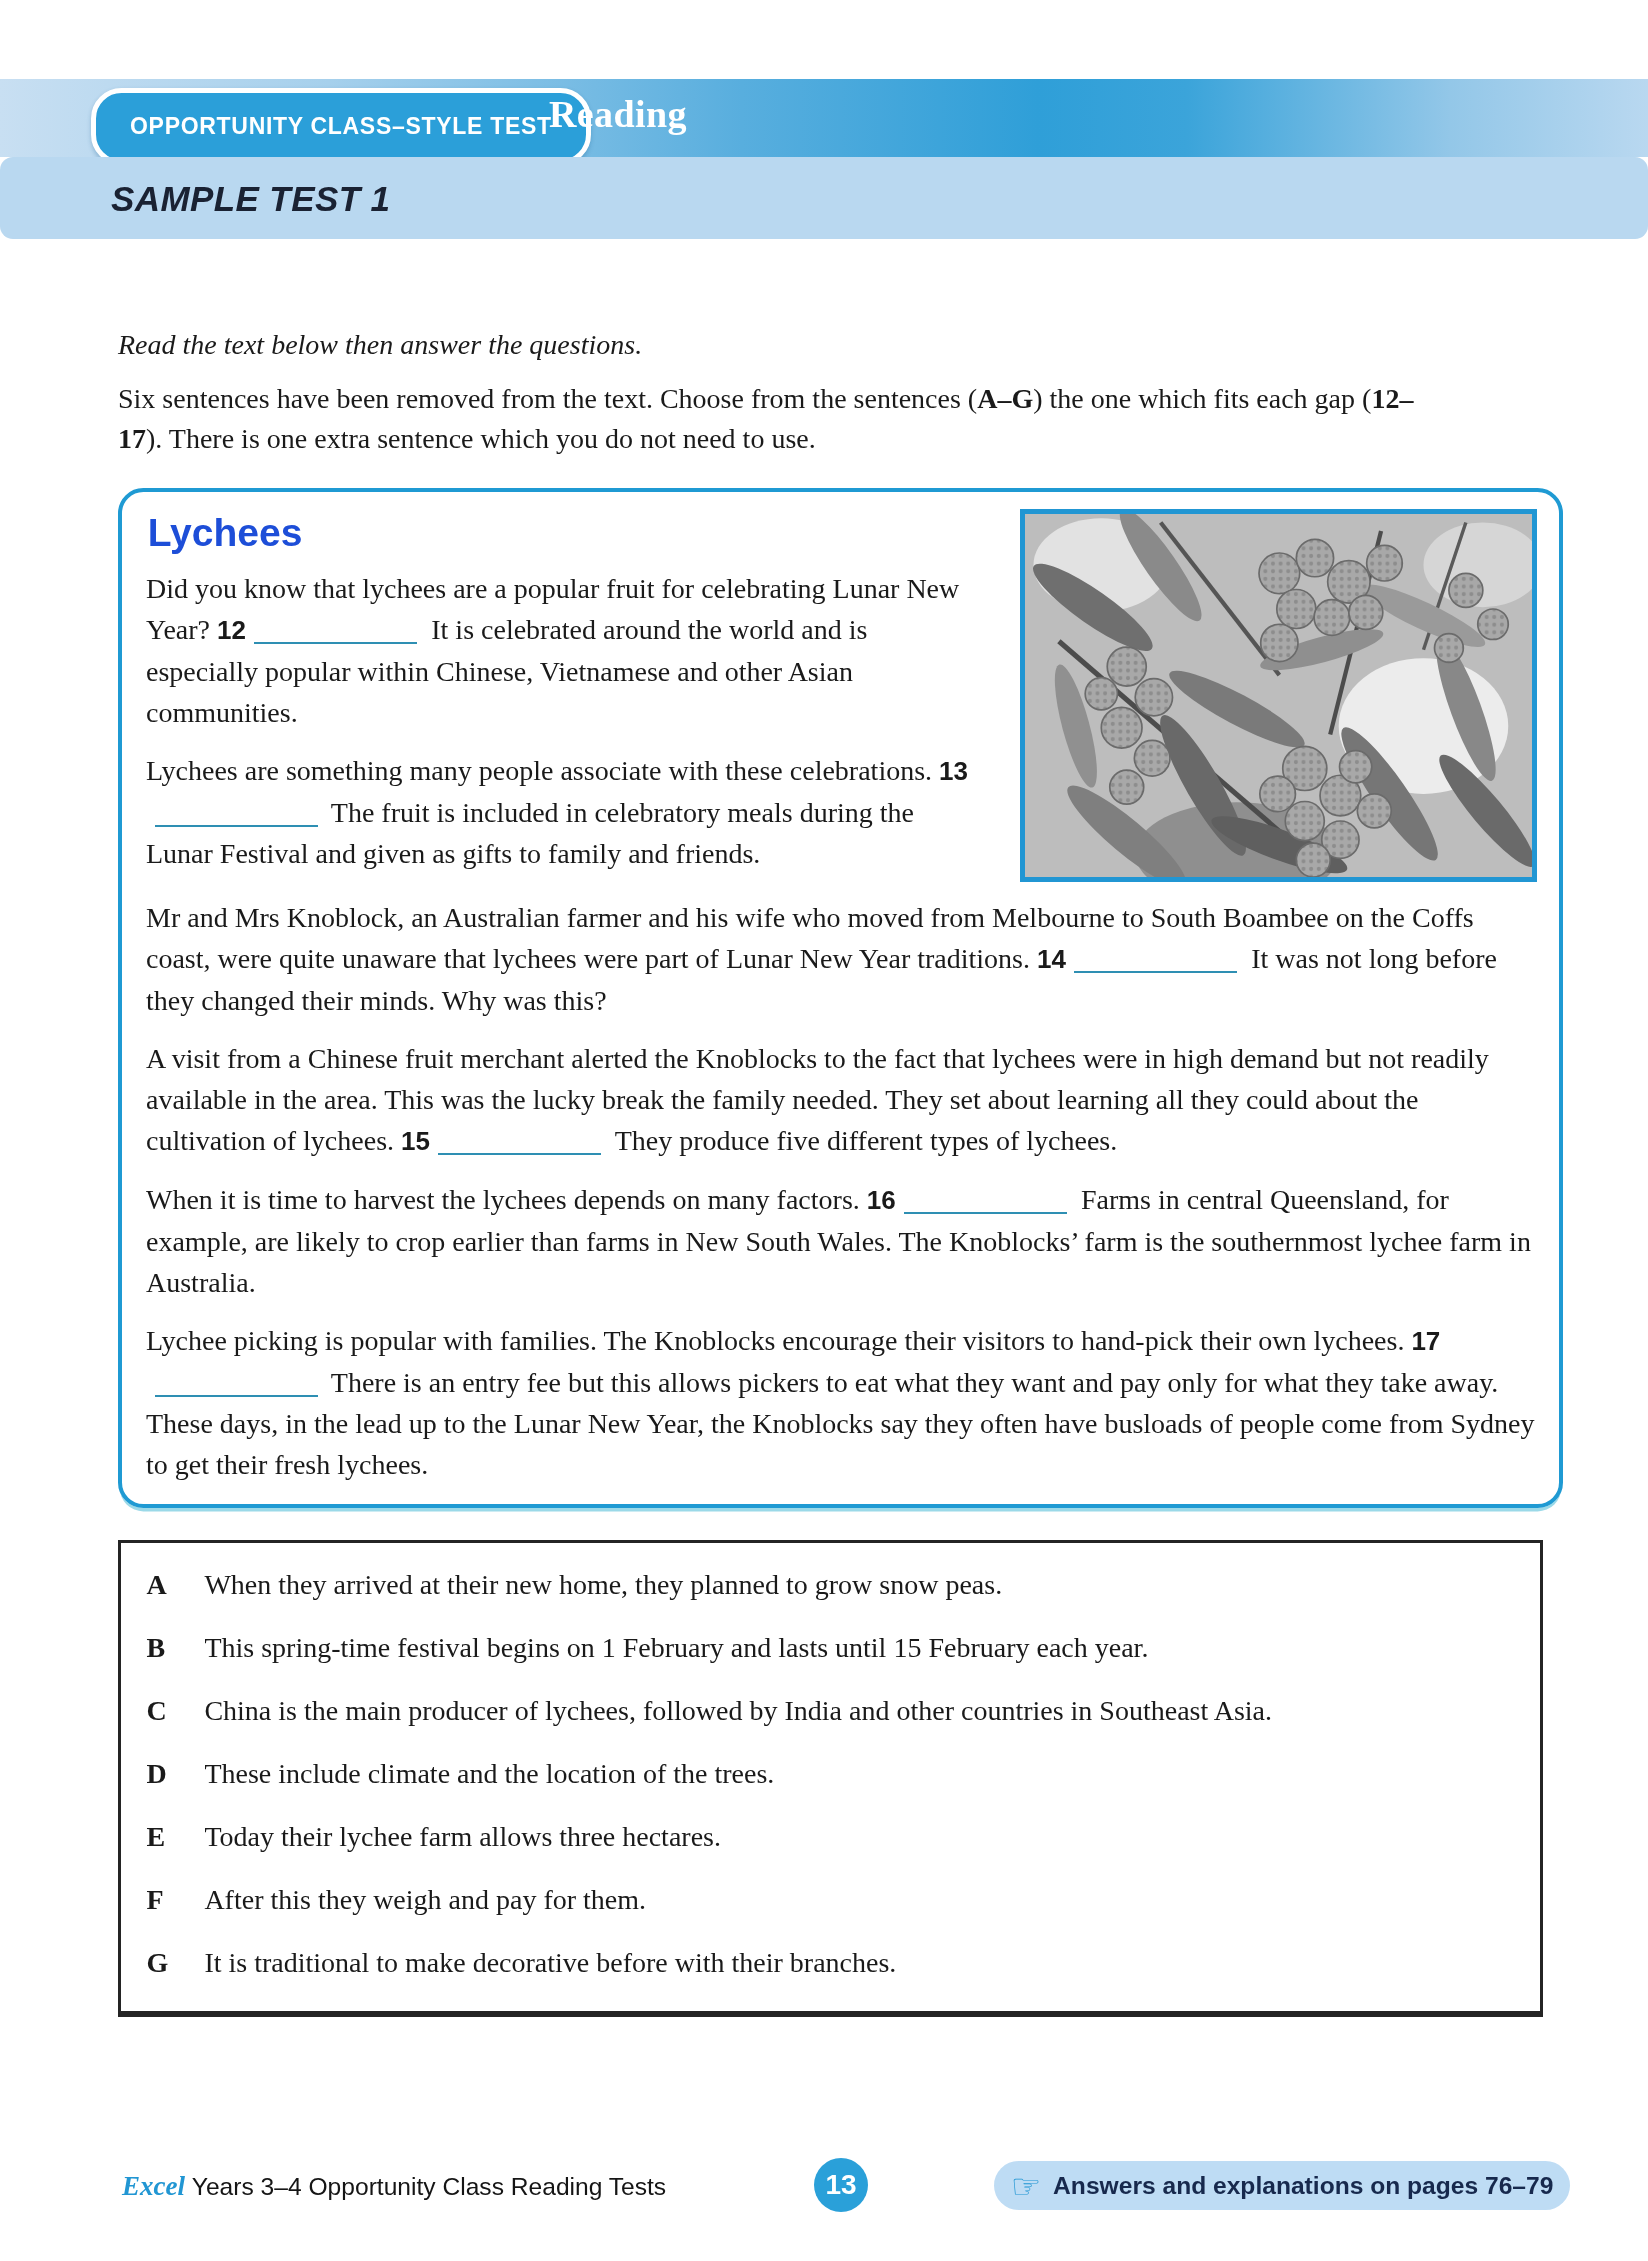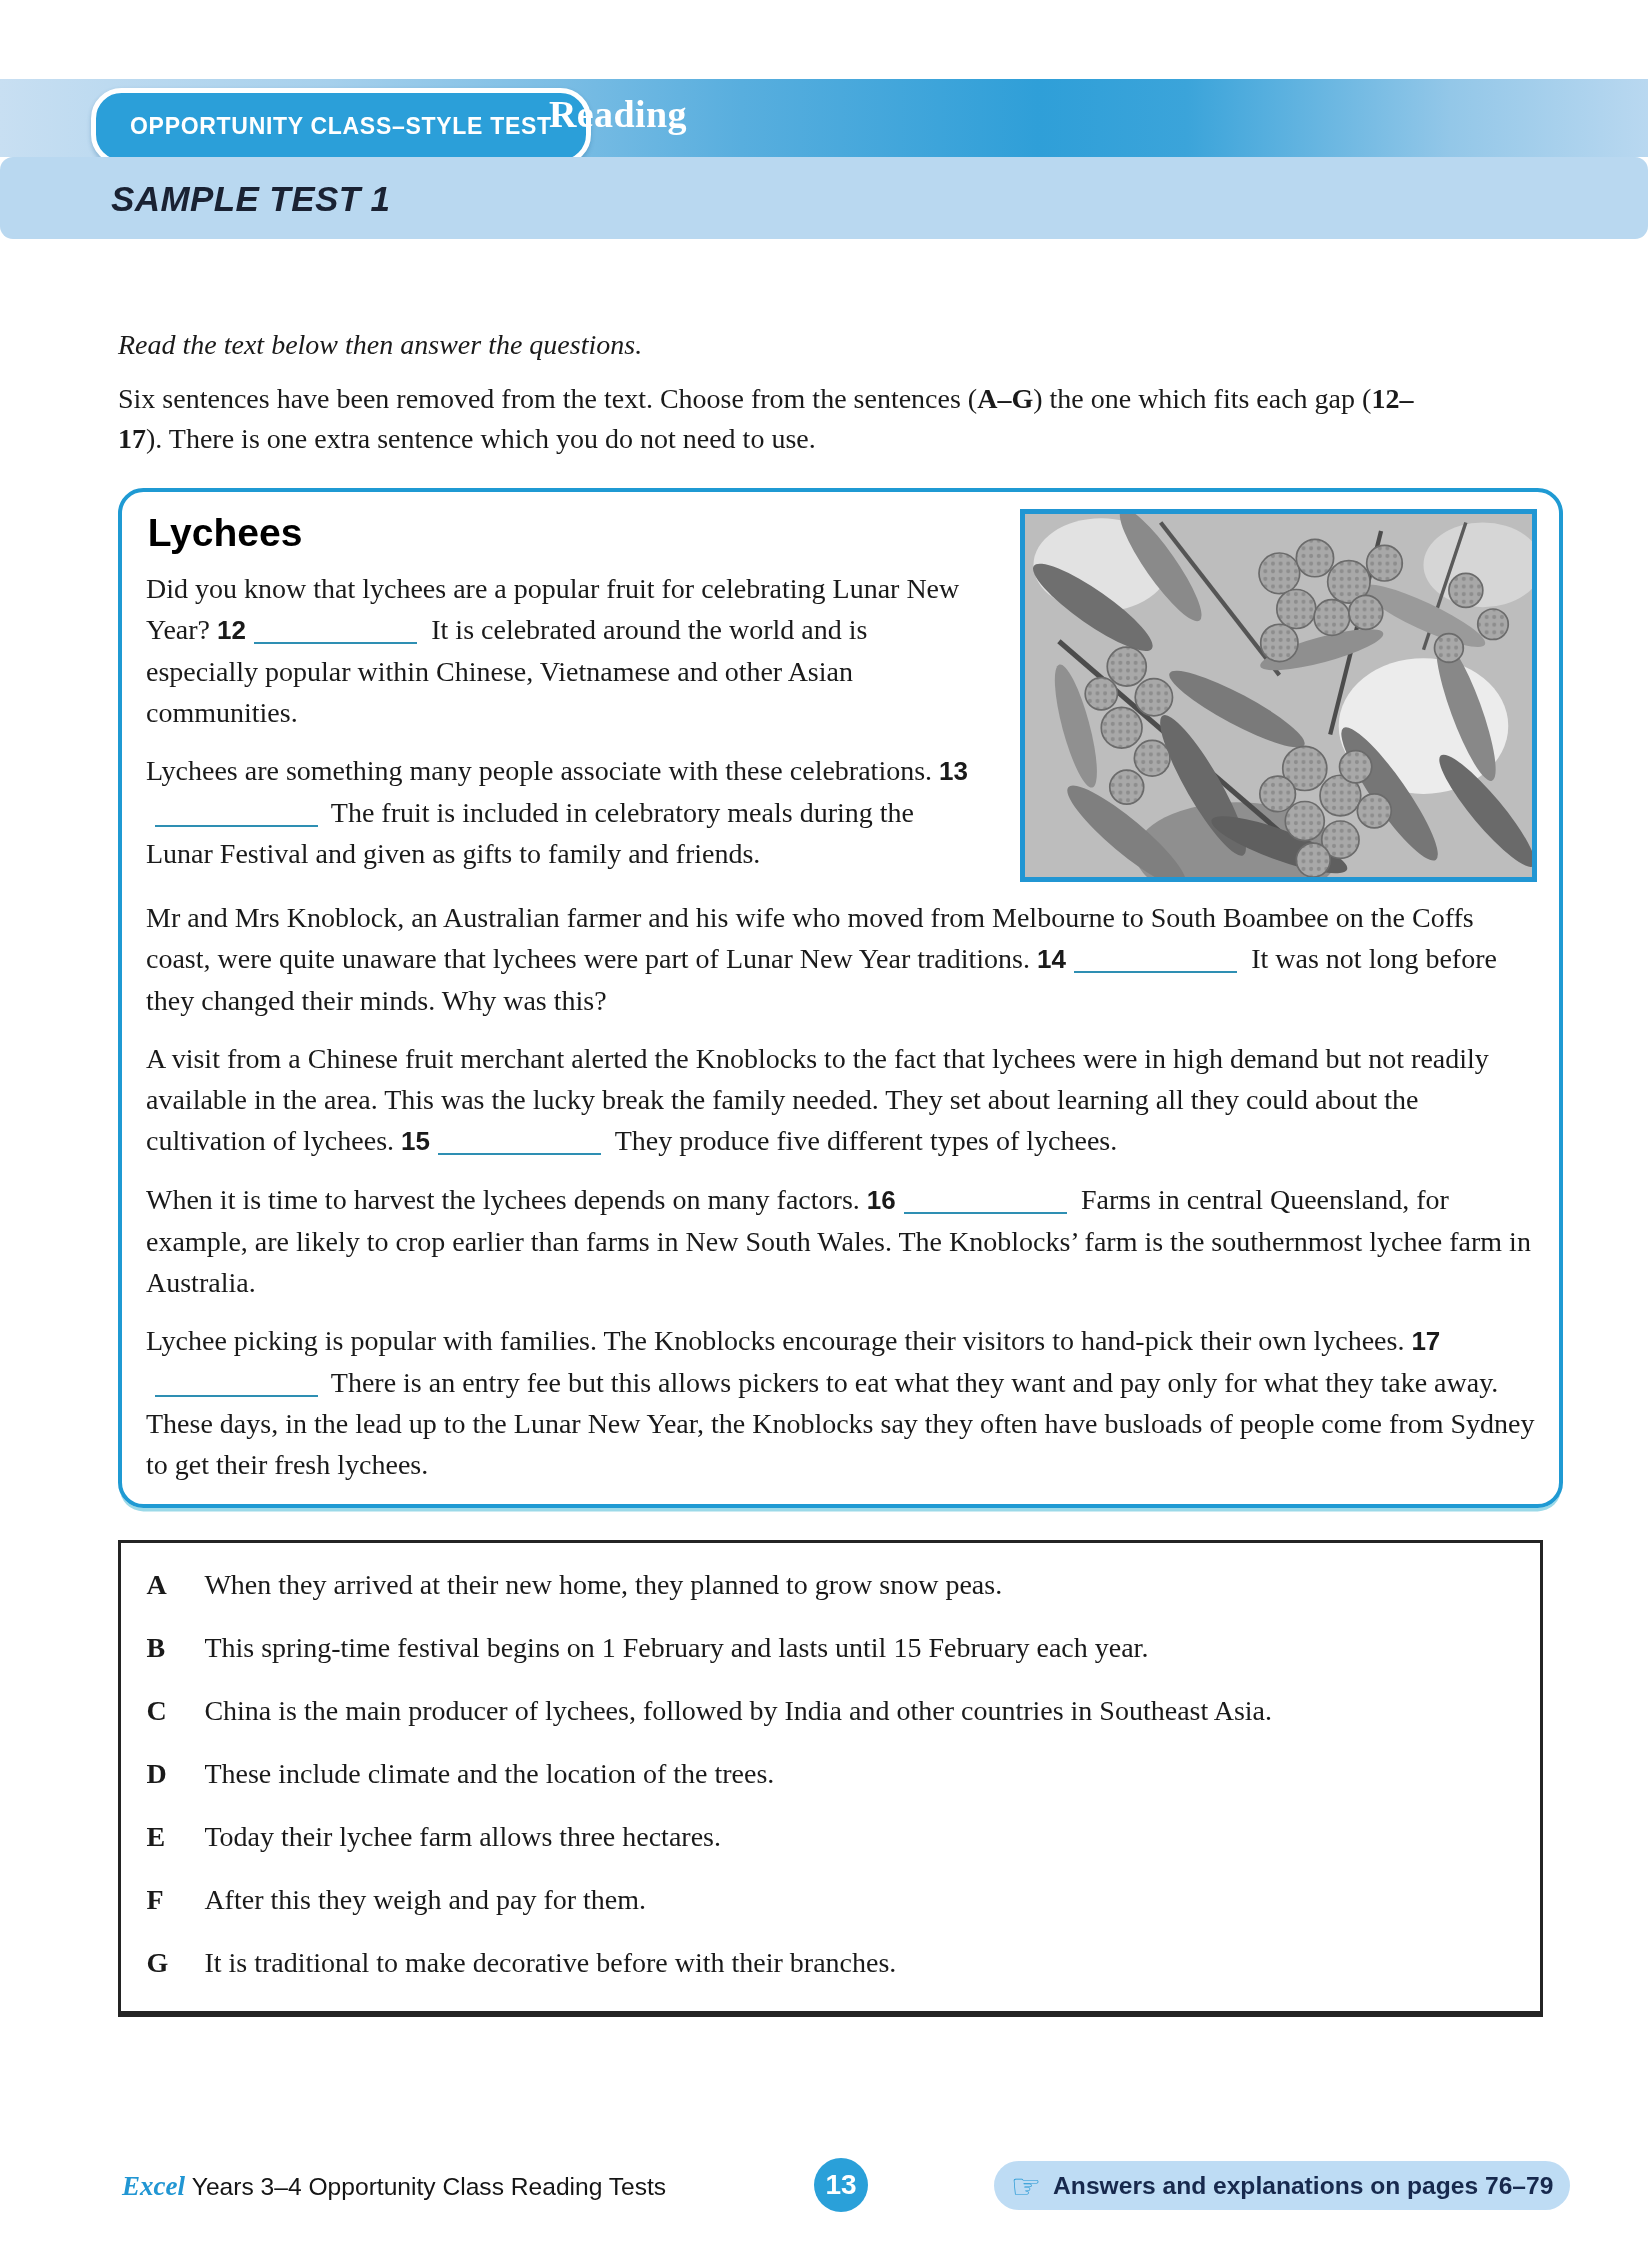--- a/index.html
+++ b/index.html
@@ -20,21 +20,21 @@
   .content{position:absolute;left:110px;top:252px;width:1445px;margin-left:8px;}
   .intro{margin:76px 0 0 0;font-style:italic;font-size:28px;line-height:34px;}
   .task{margin:17px 0 0 0;font-size:28px;line-height:40px;width:1338px;}
   .task strong, .option-letter{font-weight:bold;}
   
   .passage-box{margin-top:29px;border:4.2px solid #1f9ad3;border-radius:25.4px;
     padding:13.6px 22px 15.2px 24px;box-shadow:0 5.1px 0 -1.7px rgba(72,186,214,.55);overflow:hidden;}
   .photo-frame{float:right;width:517px;height:373px;margin:3.4px 0 15.2px 39px;
     border:5.1px solid #2196d3;box-sizing:border-box;background:#bdbdbd;}
   .photo-frame svg{display:block;width:100%;height:100%;}
-  .passage-title{font-family:"Liberation Sans",sans-serif;font-weight:bold;color:#000000;
+  .passage-title{font-family:"Liberation Sans",sans-serif;font-weight:bold;color:#1d4ed8;
     font-size:39px;line-height:44px;margin:5.1px 0 13.6px 1.7px;}
   .passage-box p{font-size:28px;line-height:41px;margin:0 0 17px 0;}
   .passage-box p.clear{clear:both;}
   .passage-box p:last-child{margin-bottom:3.4px;}
   .gap-num{font-family:"Liberation Sans",sans-serif;font-weight:bold;font-size:26px;}
   .gap-line{display:inline-block;width:163px;height:6.8px;border-bottom:2.5px solid #2e8fb3;
     vertical-align:-5.1px;margin:0 6.8px 0 8.5px;}
   
   .options-box{margin-top:32px;width:1425px;box-sizing:border-box;background:#fff;
     border:3.4px solid #242424;border-bottom-width:6.8px;padding:27px 22px 0 25.4px;}

